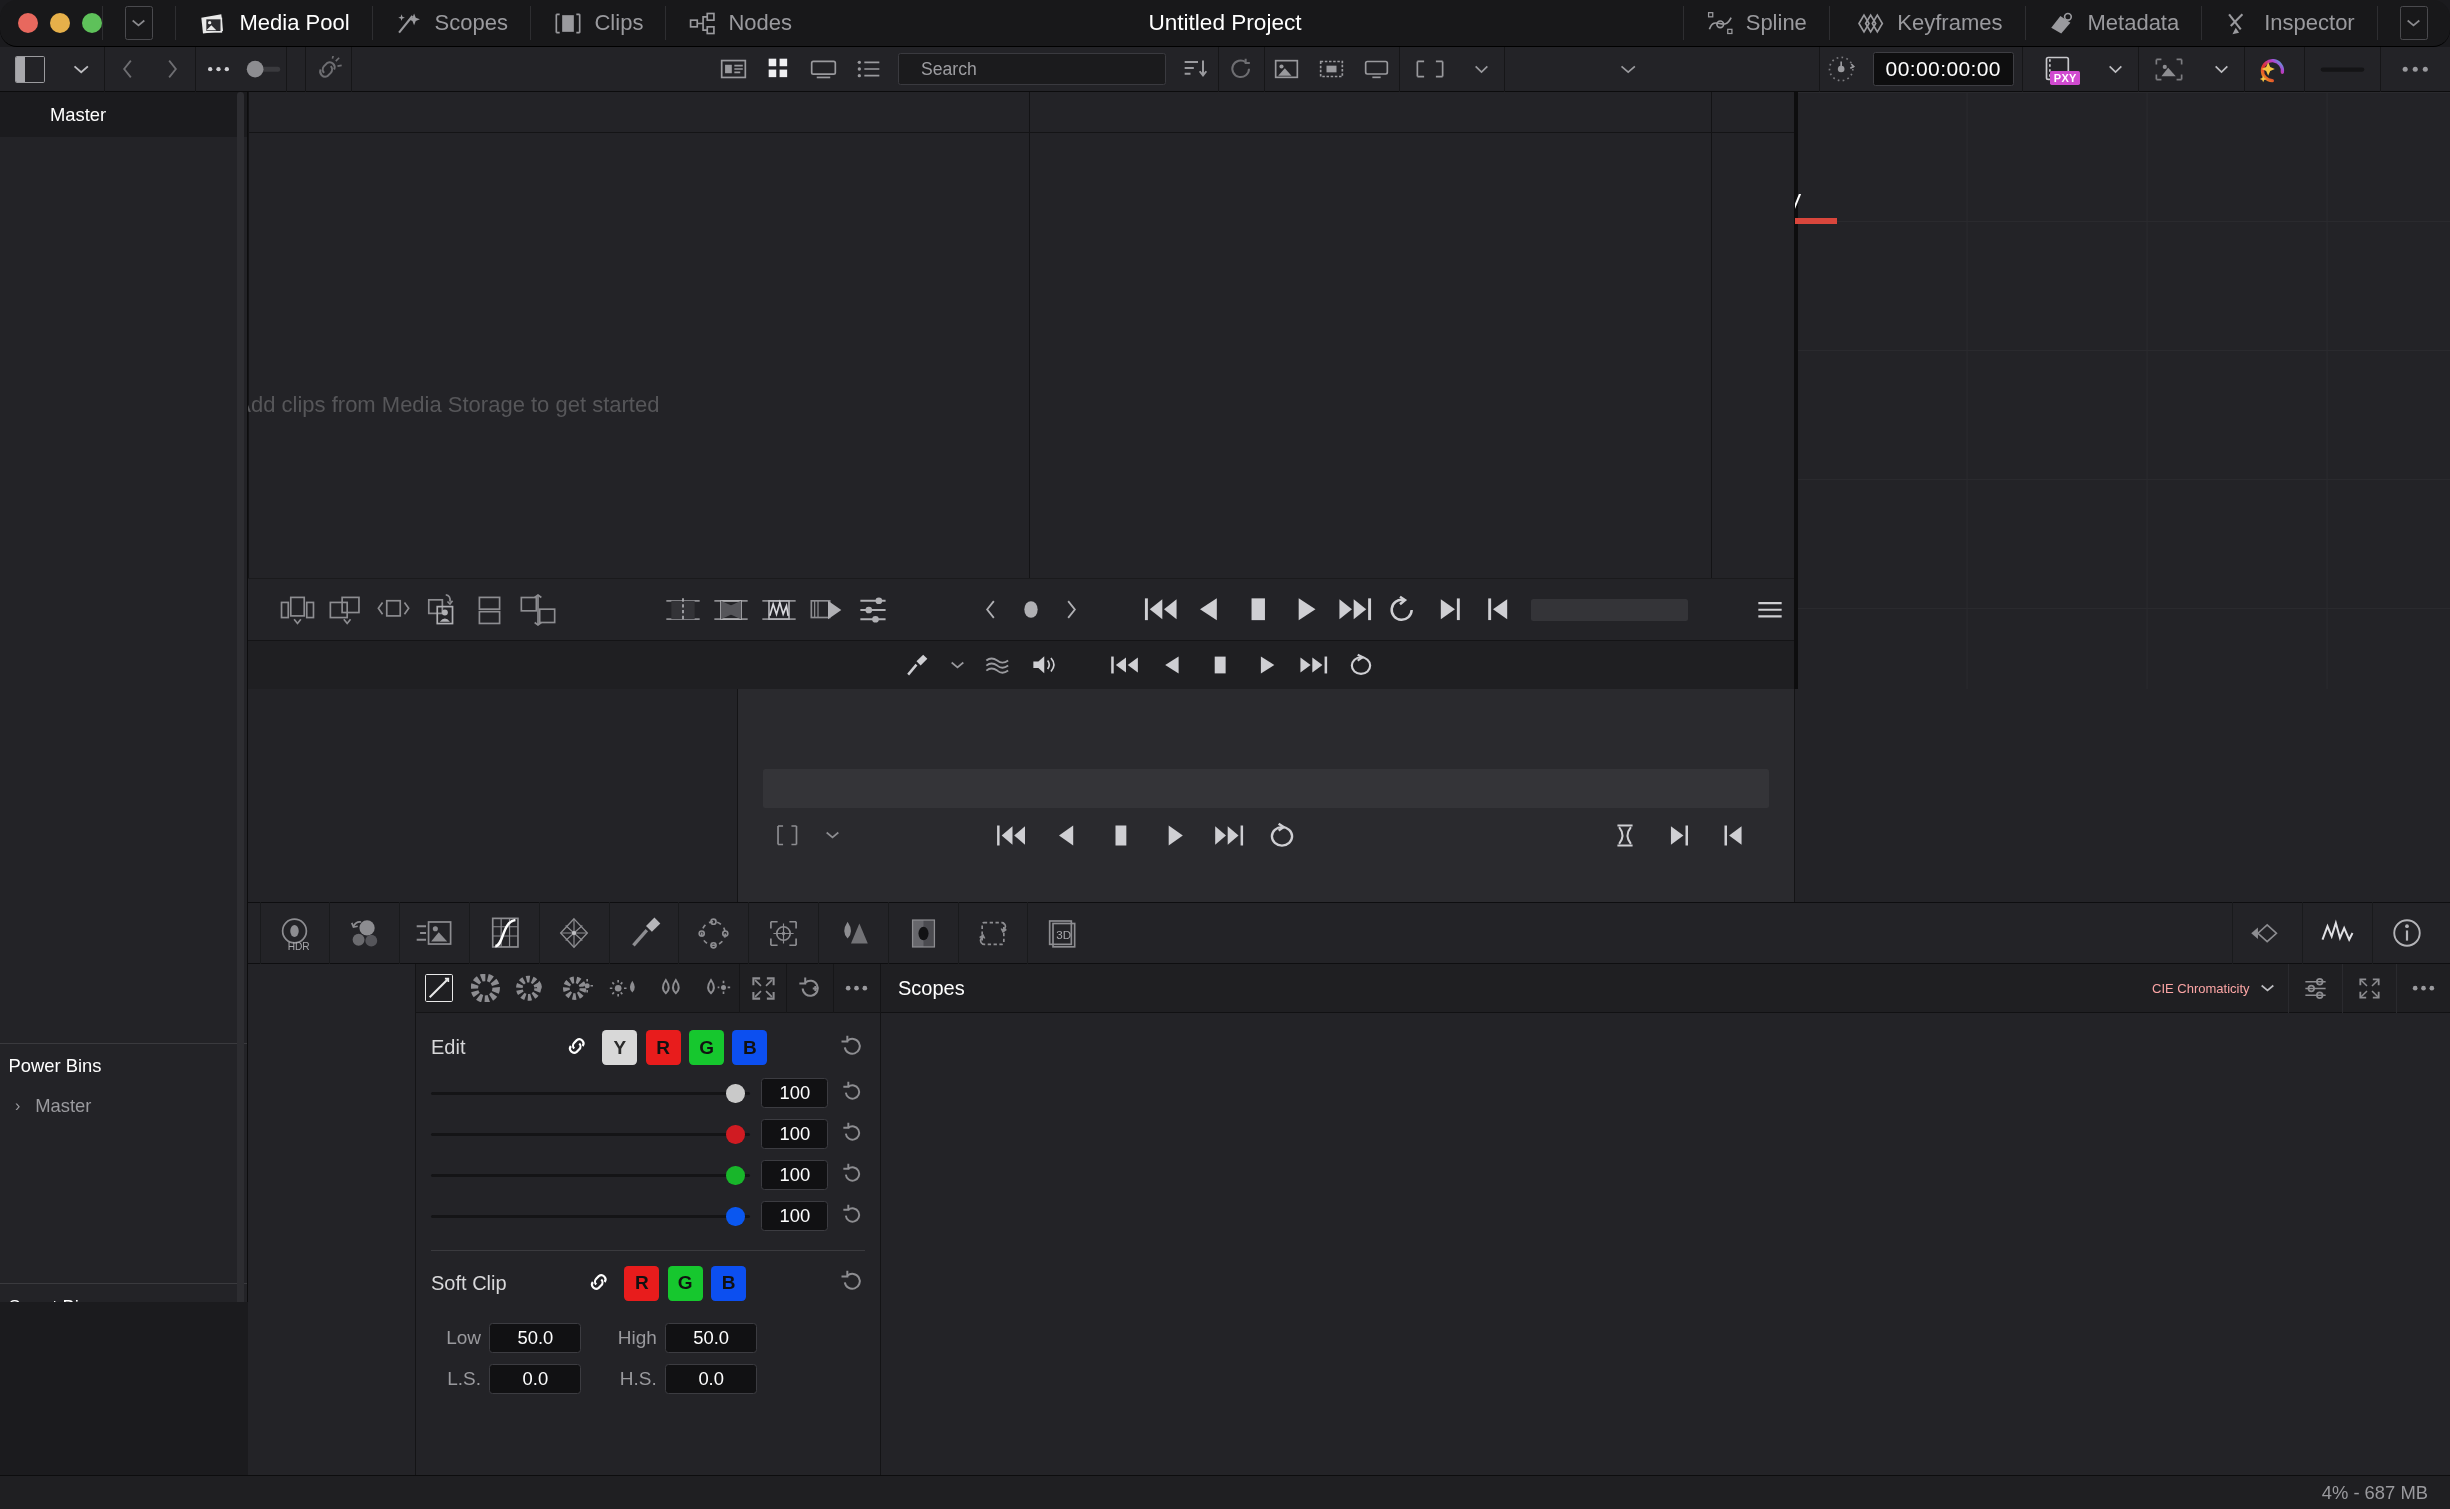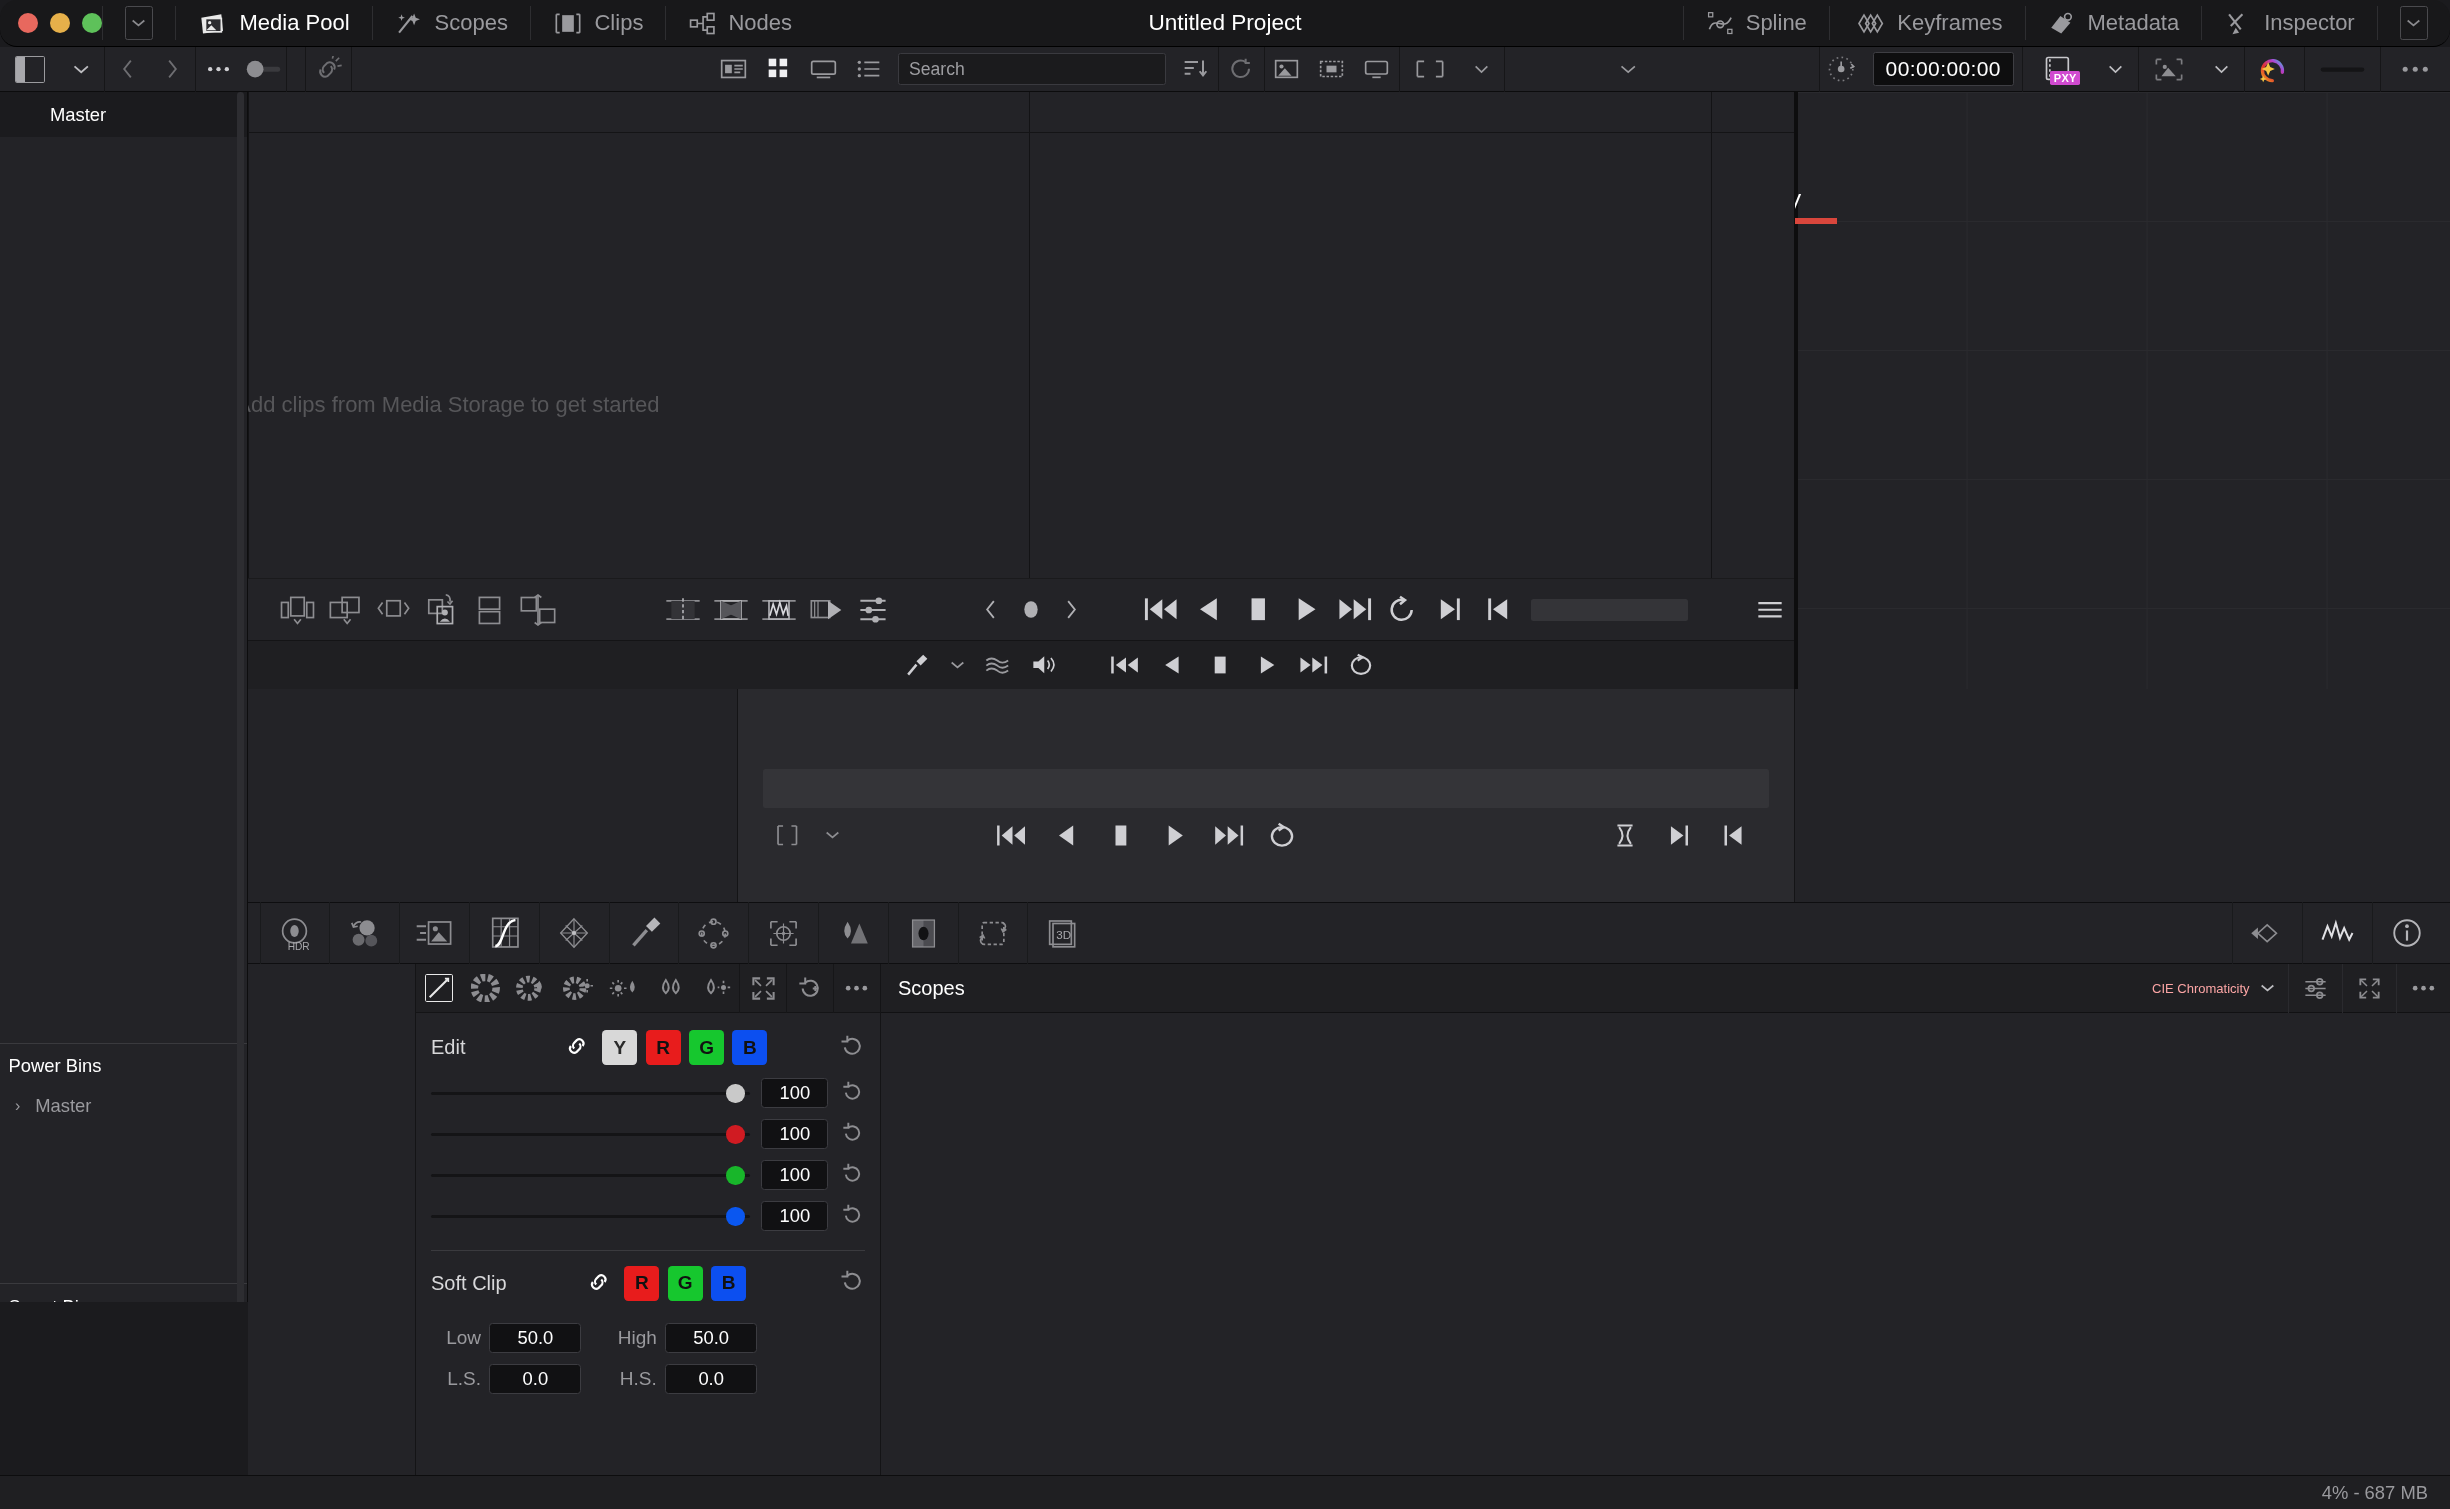--- a/index.html
+++ b/index.html
@@ -49,21 +49,21 @@
   }
   .tb-btn.on { color: #e8e8e8; }
   .vdiv { width: 0.8px; height: 45px; background: #161618; }
   .sidebar-toggle {
     width: 30px; height: 27px; border: 0.8px solid #9b9b9f; border-radius: 1.7px;
     display: flex; overflow: hidden;
   }
   .sidebar-toggle i { display: block; width: 9.2px; background: #a8a8ac; height: 100%; }
   .searchbox {
     width: 268px; height: 32px; background: #1b1b1d; border: 0.8px solid #3a3a3f;
-    border-radius: 2.5px; display: flex; align-items: center; padding: 0 10px;
+    border-radius: 2.5px; display: flex; align-items: center; padding: 0 22px;
     color: #9d9da1; font-size: 17.6px; margin: 0 6.7px;
   }
   .tc-display {
     background: #0e0e0f; border: 0.8px solid #3e3e43; border-radius: 2.5px;
     color: #fff; font-size: 21px; padding: 4.2px 11.7px; letter-spacing: 0.4px;
     font-family: "Liberation Sans", sans-serif; margin: 0 8.4px;
   }
   .pxy-badge {
     background: #d04ad0; color: #fff; font-size: 11px; font-weight: bold;
     padding: 0.8px 3.4px; border-radius: 1.7px; letter-spacing: 0.4px;

